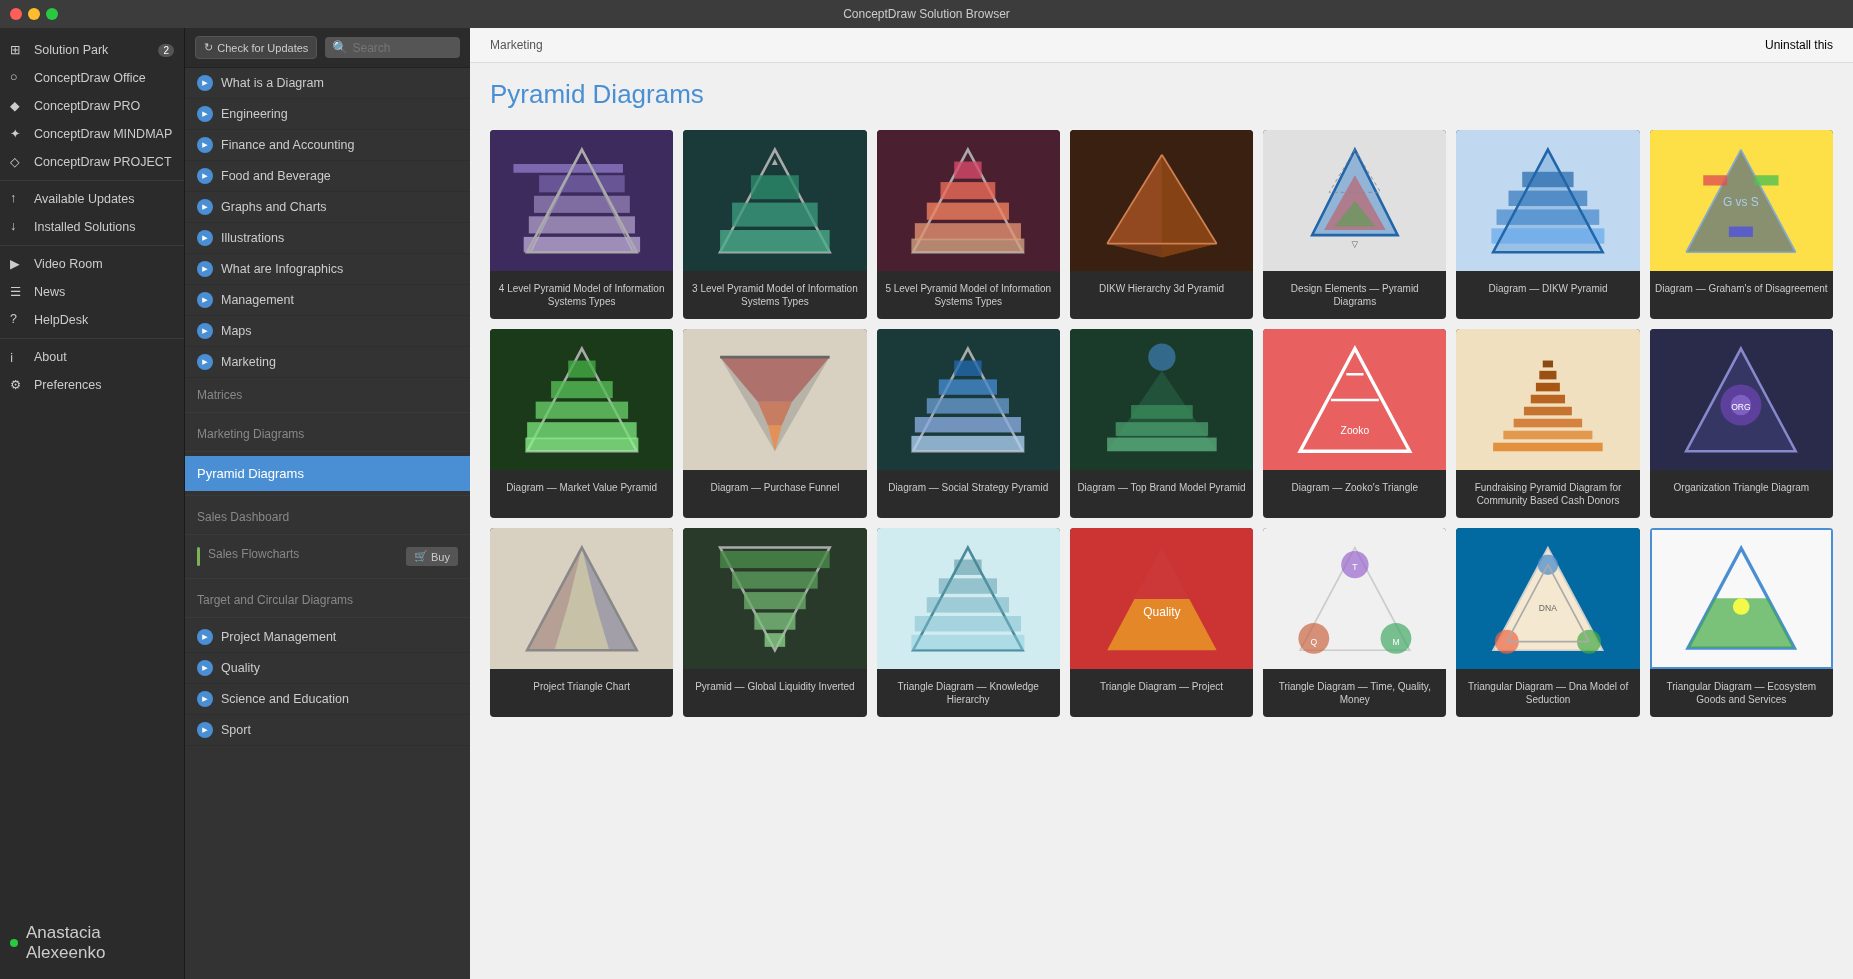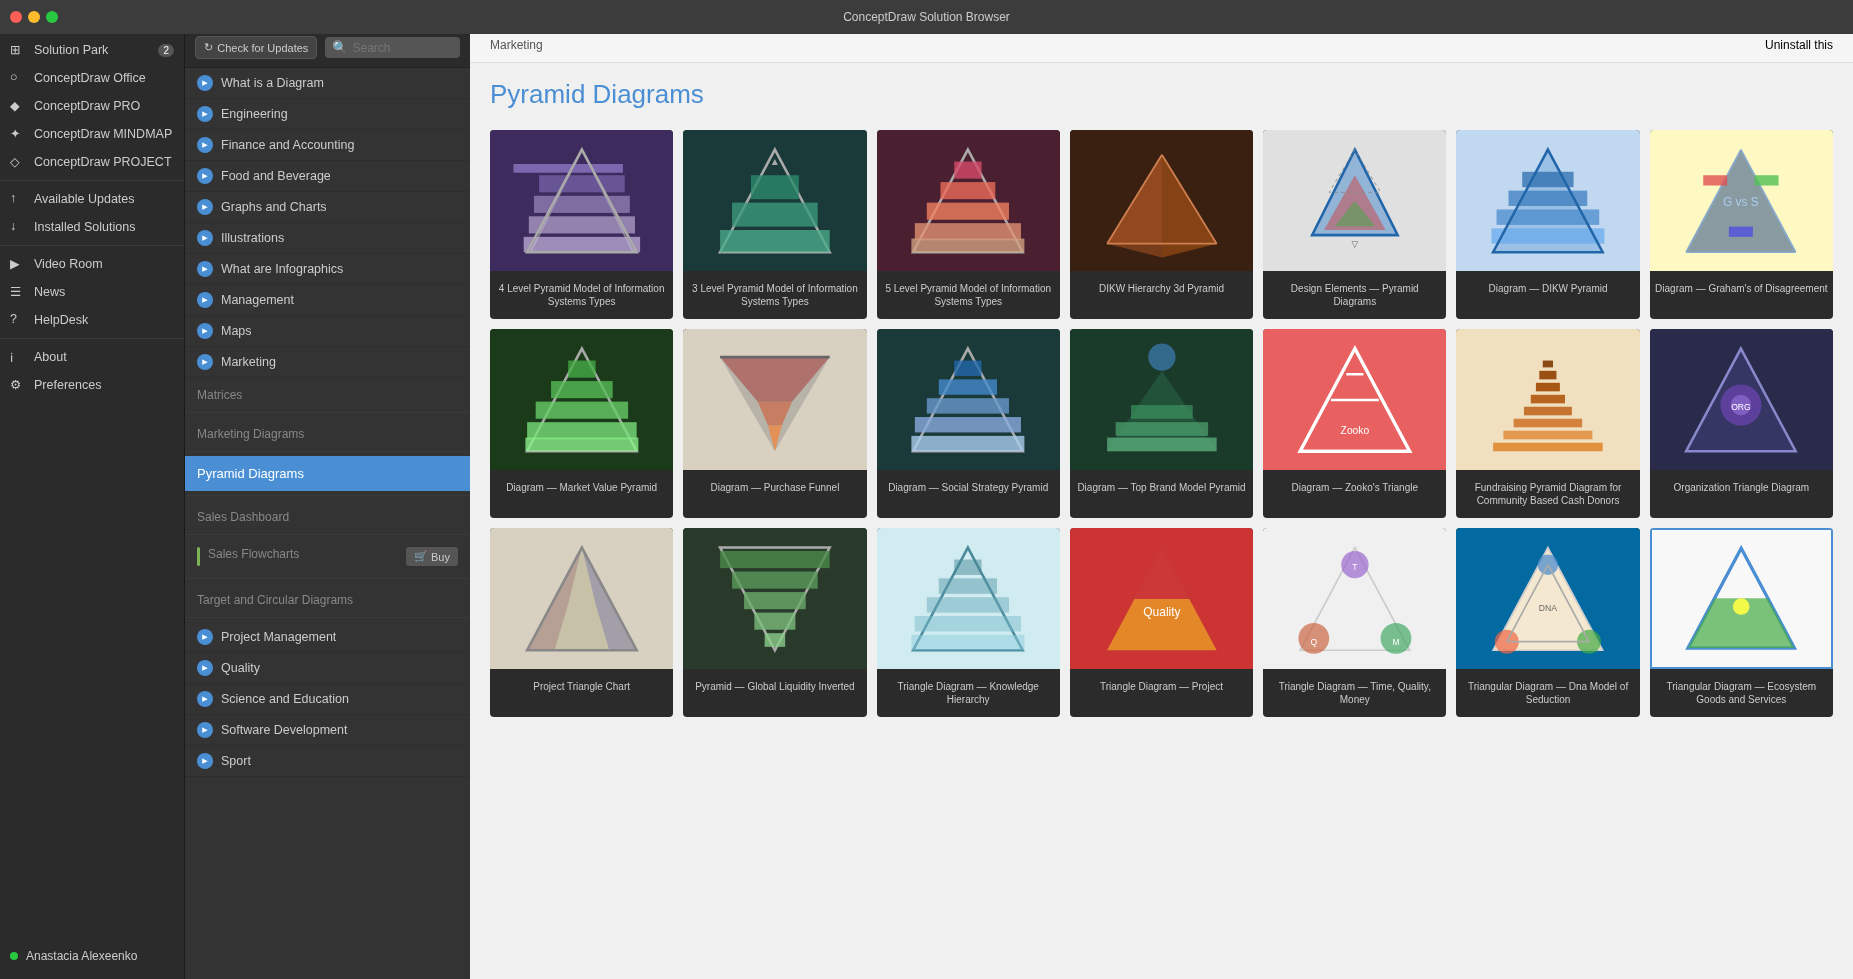--- a/index.html
+++ b/index.html
@@ -1,20 +1,20 @@
 <!DOCTYPE html>
 <html><head>
   <meta charset="utf-8">
   <style>
     * { box-sizing: border-box; margin: 0; padding: 0; }
     body { font-family: -apple-system, BlinkMacSystemFont, 'Helvetica Neue', Arial, sans-serif; background: #2b2b2b; display: flex; height: 979px; overflow: hidden; font-size: 13px; }
 
     
     .titlebar {
-      position: fixed; top: 0; left: 0; right: 0; height: 34px;
+      position: fixed; top: 0; left: 0; right: 0; height: 28px;
       background: #3c3c3c; display: flex; align-items: center; justify-content: center;
       z-index: 100;
     }
     .titlebar-title { color: #ccc; font-size: 12px; }
     .window-controls { position: absolute; left: 10px; display: flex; gap: 6px; }
     .wc { width: 12px; height: 12px; border-radius: 50%; }
     .wc-close { background: #ff5f57; }
     .wc-min { background: #ffbd2e; }
     .wc-max { background: #28c840; }
 
@@ -30,21 +30,21 @@
       color: #ccc; font-size: 12.5px; gap: 8px;
     }
     .sidebar-item .icon { width: 16px; height: 16px; flex-shrink: 0; }
     .sidebar-badge {
       background: #555; color: #fff; border-radius: 10px; font-size: 10px;
       padding: 1px 5px; margin-left: auto;
     }
     .sidebar-divider { height: 1px; background: #3a3a3a; margin: 4px 0; }
 
     .sidebar-bottom { margin-top: auto; padding-bottom: 10px; }
-    .sidebar-user { display: flex; align-items: center; padding: 6px 10px; color: #ccc; gap: 8px; font-size: 12px; }
+    .sidebar-user { display: flex; align-items: center; padding: 6px 10px; color: #ccc; gap: 8px; font-size: 17px; }
     .user-dot { width: 8px; height: 8px; border-radius: 50%; background: #28c840; flex-shrink: 0; }
 
     
     .middle-panel {
       width: 285px; background: #333; padding-top: 28px; display: flex; flex-direction: column;
       flex-shrink: 0; overflow-y: auto;
     }
     .middle-top {
       display: flex; align-items: center; gap: 8px; padding: 8px 10px; background: #2b2b2b;
       border-bottom: 1px solid #222;
@@ -300,24 +300,20 @@
     <div class="middle-list-item">
       <div class="blue-circle"></div>
       <span>Quality</span>
     </div>
     <div class="middle-list-item">
       <div class="blue-circle"></div>
       <span>Science and Education</span>
     </div>
     <div class="middle-list-item">
       <div class="blue-circle"></div>
-      <span>Software Development</span>
-    </div>
-    <div class="middle-list-item">
-      <div class="blue-circle"></div>
       <span>Sport</span>
     </div>
   </div>
 </div>
 
 <div class="main-content">
   <div class="main-header">
     <span class="breadcrumb">Marketing</span>
     <span class="uninstall-btn">Uninstall this</span>
   </div>
@@ -406,21 +402,21 @@
           <rect x="17" y="29" width="46" height="9" fill="#3377bb" opacity="0.7"></rect>
           <rect x="10" y="40" width="60" height="9" fill="#4488cc" opacity="0.7"></rect>
           <rect x="7" y="51" width="66" height="9" fill="#66aaee" opacity="0.7"></rect>
           <polygon points="40,5 72,65 8,65" fill="none" stroke="#2266aa" stroke-width="1.5"></polygon>
         </svg>
       </div>
       <div class="diagram-label">Diagram — DIKW Pyramid</div>
     </div>
 
     <div class="diagram-card">
-      <div class="diagram-thumb" style="background:#fef9c3;">
+      <div class="diagram-thumb" style="background:#fde047;">
         <svg viewBox="0 0 80 70" class="pyramid-svg">
           <polygon points="40,5 72,65 8,65" fill="#3a5a8a" opacity="0.6"></polygon>
           <line x1="8" y1="65" x2="72" y2="65" stroke="#88aacc" stroke-width="1"></line>
           <line x1="40" y1="5" x2="8" y2="65" stroke="#88aacc" stroke-width="1"></line>
           <line x1="40" y1="5" x2="72" y2="65" stroke="#88aacc" stroke-width="1"></line>
           <text x="40" y="38" fill="#aaccee" font-size="7" text-anchor="middle">G vs S</text>
           <rect x="18" y="20" width="14" height="6" fill="#e05050" opacity="0.8"></rect>
           <rect x="48" y="20" width="14" height="6" fill="#50c050" opacity="0.8"></rect>
           <rect x="33" y="50" width="14" height="6" fill="#5050e0" opacity="0.8"></rect>
         </svg>

